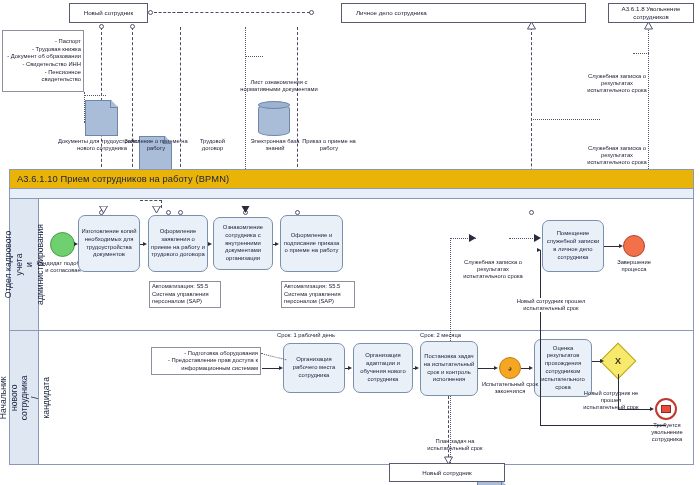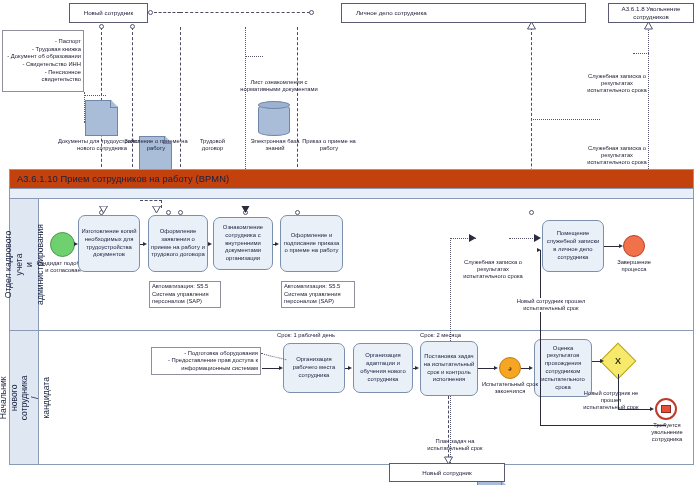--- a/index.html
+++ b/index.html
@@ -12,21 +12,21 @@
   .abs{position:absolute;box-sizing:border-box;}
 
   
   .pool-ext{border:1px solid #5a5a72;background:#ffffff;
             display:flex;align-items:center;justify-content:center;
             font-size:6.2px;line-height:1.25;text-align:center;color:#23233c;}
   .pool-ext.left-txt{justify-content:flex-start;padding-left:14px;}
 
   
   .pool{border:1px solid #8a9ab5;background:#ffffff;}
-  .pool-head{background:#c2410c;border-bottom:1px solid #8a9ab5;
+  .pool-head{background:#eab308;border-bottom:1px solid #8a9ab5;
              font-size:9.3px;color:#16213e;display:flex;align-items:center;
              padding-left:7px;letter-spacing:.1px;}
   .pool-subhead{background:#e9eff8;border-bottom:1px solid #8a9ab5;}
   .lane-label{background:#dfe7f3;border-right:1px solid #8a9ab5;
               display:flex;align-items:center;justify-content:center;}
   .lane-label span{transform:rotate(-90deg);white-space:nowrap;
                    font-size:8.6px;color:#16213e;text-align:center;line-height:1.25;}
   .lane-sep{background:#8a9ab5;}
 
   

